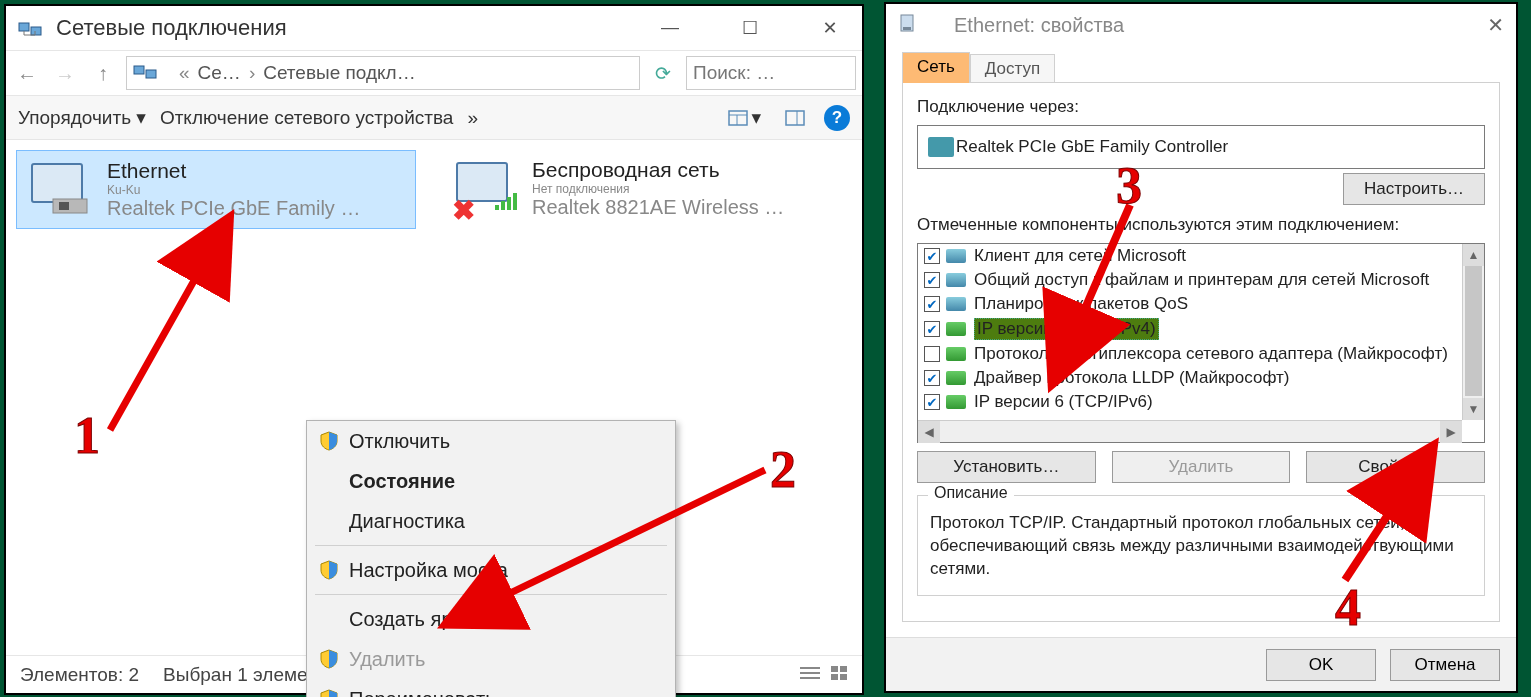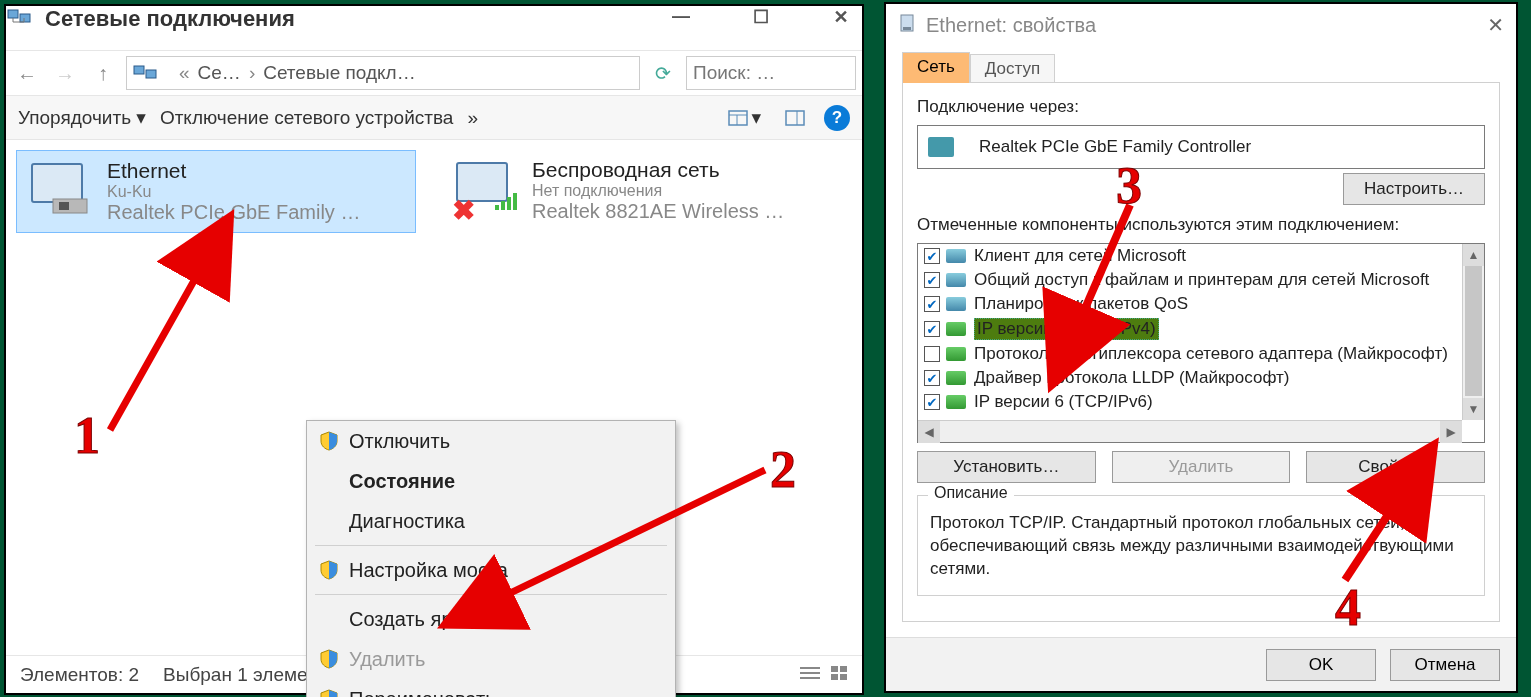--- a/index.html
+++ b/index.html
@@ -2,21 +2,21 @@
 <html><head>
 <meta charset="utf-8">
 <style>
 * { box-sizing: border-box; font-family: "Segoe UI", Tahoma, sans-serif; }
 body { margin: 0; background: #053; padding: 0; width: 1531px; height: 697px; position: relative; }
 .pane { position: absolute; background: #fff; border: 2px solid #000; }
 .left-pane { left: 4px; top: 4px; width: 860px; height: 691px; }
 .right-pane { left: 884px; top: 2px; width: 634px; height: 691px; }
 
 
-.titlebar { height: 44px; display: flex; align-items: flex-start; padding: 0 1px; font-size: 22px; color:#333;font-weight:bold;}
+.titlebar { height: 44px; display: flex; align-items: center; padding: 0 12px; font-size: 22px; color:#333;}
 .titlebar .sys-btns { margin-left: auto; display: flex; gap: 40px; font-size: 18px; color:#555;}
 .titlebar .sys-btns span { width: 40px; text-align: center; cursor: pointer; }
 .nc-icon { width: 24px; height: 18px; margin-right: 14px; display:inline-block; }
 
 
 .navrow { height: 46px; border-top:1px solid #e6e6e6; border-bottom:1px solid #e6e6e6; display:flex; align-items:center; padding:0 6px; gap:8px; font-size:19px; color:#555;}
 .arrow-btn { width: 30px; height:30px; display:flex; align-items:center; justify-content:center; color:#888; font-size:20px;}
 .addr { flex:1; border:1px solid #ccc; height:34px; display:flex; align-items:center; padding:0 6px; gap:8px; overflow:hidden; white-space:nowrap;}
 .sep { color:#888; }
 .searchbox { width:170px; border:1px solid #ccc; height:34px; display:flex; align-items:center; padding:0 6px; color:#777;}
@@ -30,46 +30,46 @@
 
 
 .content { position: relative; height: calc(100% - 44px - 46px - 44px - 40px); padding:10px; display:flex; align-items:flex-start; gap:26px;}
 .net-item { display:flex; gap:12px; padding:8px; width:400px; }
 .net-item.selected { background:#cce8ff; border:1px solid #7abdff;}
 .adapter-icon { width:70px; height:60px; position:relative; flex-shrink:0;}
 .adapter-icon .monitor{position:absolute;left:6px;top:4px;width:52px;height:40px;background:#dbe9f5;border:2px solid #4d7aa8;border-radius:3px;}
 .adapter-icon .redx{position:absolute;left:2px;bottom:2px;width:22px;height:22px;color:#e33;font-size:28px;font-weight:bold;}
 .adapter-icon .wifi{position:absolute;right:2px;bottom:2px;font-size:20px;}
 .net-text .t1{ font-size:21px; color:#222;}
-.net-text .t2{ font-size:16px; color:#888;}
+.net-text .t2{ font-size:12px; color:#888;}
 .net-text .t3{ font-size:20px; color:#888;}
 
 
 .ctx-menu { position:absolute; left:300px; top:280px; width:370px; background:#f2f2f2; border:1px solid #b3b3b3; box-shadow:3px 3px 6px rgba(0,0,0,.25); z-index:5;}
 .ctx-item { height:40px; display:flex; align-items:center; padding:0 18px 0 12px; font-size:20px; color:#222; gap:10px;}
 .ctx-item.bold { font-weight:700; }
 .ctx-item.disabled { color:#9a9a9a; }
 .ctx-sep { height:1px; background:#d0d0d0; margin:4px 8px;}
 .shield {width:20px;height:20px;flex-shrink:0;}
 .noshield{width:20px;flex-shrink:0;}
 
 
 .statusbar { position:absolute; left:0; right:0; bottom:0; height:38px; border-top:1px solid #e6e6e6; display:flex; align-items:center; padding:0 14px; font-size:19px; color:#444; gap:24px;}
 .statusbar .icons { margin-left:auto; display:flex; gap:10px; color:#777;}
 
 
-.rp-title { height:42px; display:flex; align-items:center; padding:0 12px; color:#888; font-size:20px;}
+.rp-title { height:42px; display:flex; align-items:center; padding:0 12px; color:#888; font-size:20px;gap:28px;}
 .rp-title .close{margin-left:auto; font-size:20px; color:#666;}
 .rp-body { padding:6px 16px 10px; height: calc(100% - 42px - 58px); overflow:hidden; }
 .tabs { display:flex; gap:0; }
 .tab { border:1px solid #d0d0d0; border-bottom:none; padding:4px 14px; font-size:17px; background:#fff;}
 .tab.active { background:#fdba74; position:relative; z-index:2;}
 .tab.inactive{ background:#f6f6f6; color:#555; margin-top:2px;}
 .tabpanel { border:1px solid #d0d0d0; padding:14px; margin-top:-1px; height:540px; position:relative; font-size:17px; color:#222;}
-.conn-box { border:1px solid #7a7a7a; height:44px; display:flex; align-items:center; padding:0 10px; gap:25px; margin:8px 0 4px;}
+.conn-box { border:1px solid #7a7a7a; height:44px; display:flex; align-items:center; padding:0 10px; gap:2px; margin:8px 0 4px;}
 .mini-icon{ width:26px; height:20px; background:#49a; border-radius:2px; }
 .btn { display:inline-block; border:1px solid #9a9a9a; background:#e6e6e6; padding:5px 20px; font-size:17px; text-align:center; cursor:pointer;}
 .btn.disabled{ color:#9a9a9a; background:#efefef;}
 .list-box { border:1px solid #7a7a7a; height:200px; margin:8px 0; position:relative; }
 .list-inner{ position:absolute; left:0; top:0; right:22px; bottom:22px; overflow:hidden;}
 .list-row { display:flex; align-items:center; gap:6px; padding:2px 6px; font-size:17px; white-space:nowrap;}
 .list-row.selected span.txt{ background:#4d7c0f; border:1px dotted #4a8; padding:0 2px;}
 .chk { width:16px; height:16px; border:1px solid #555; display:inline-flex; align-items:center; justify-content:center; font-size:13px; color:#0067c0; background:#fff;}
 .proto-icon{ width:20px; height:14px; background:linear-gradient(#6c6,#393); border-radius:2px; margin-right:2px;}
 .proto-icon.blue{background:linear-gradient(#8cd,#48a);}

